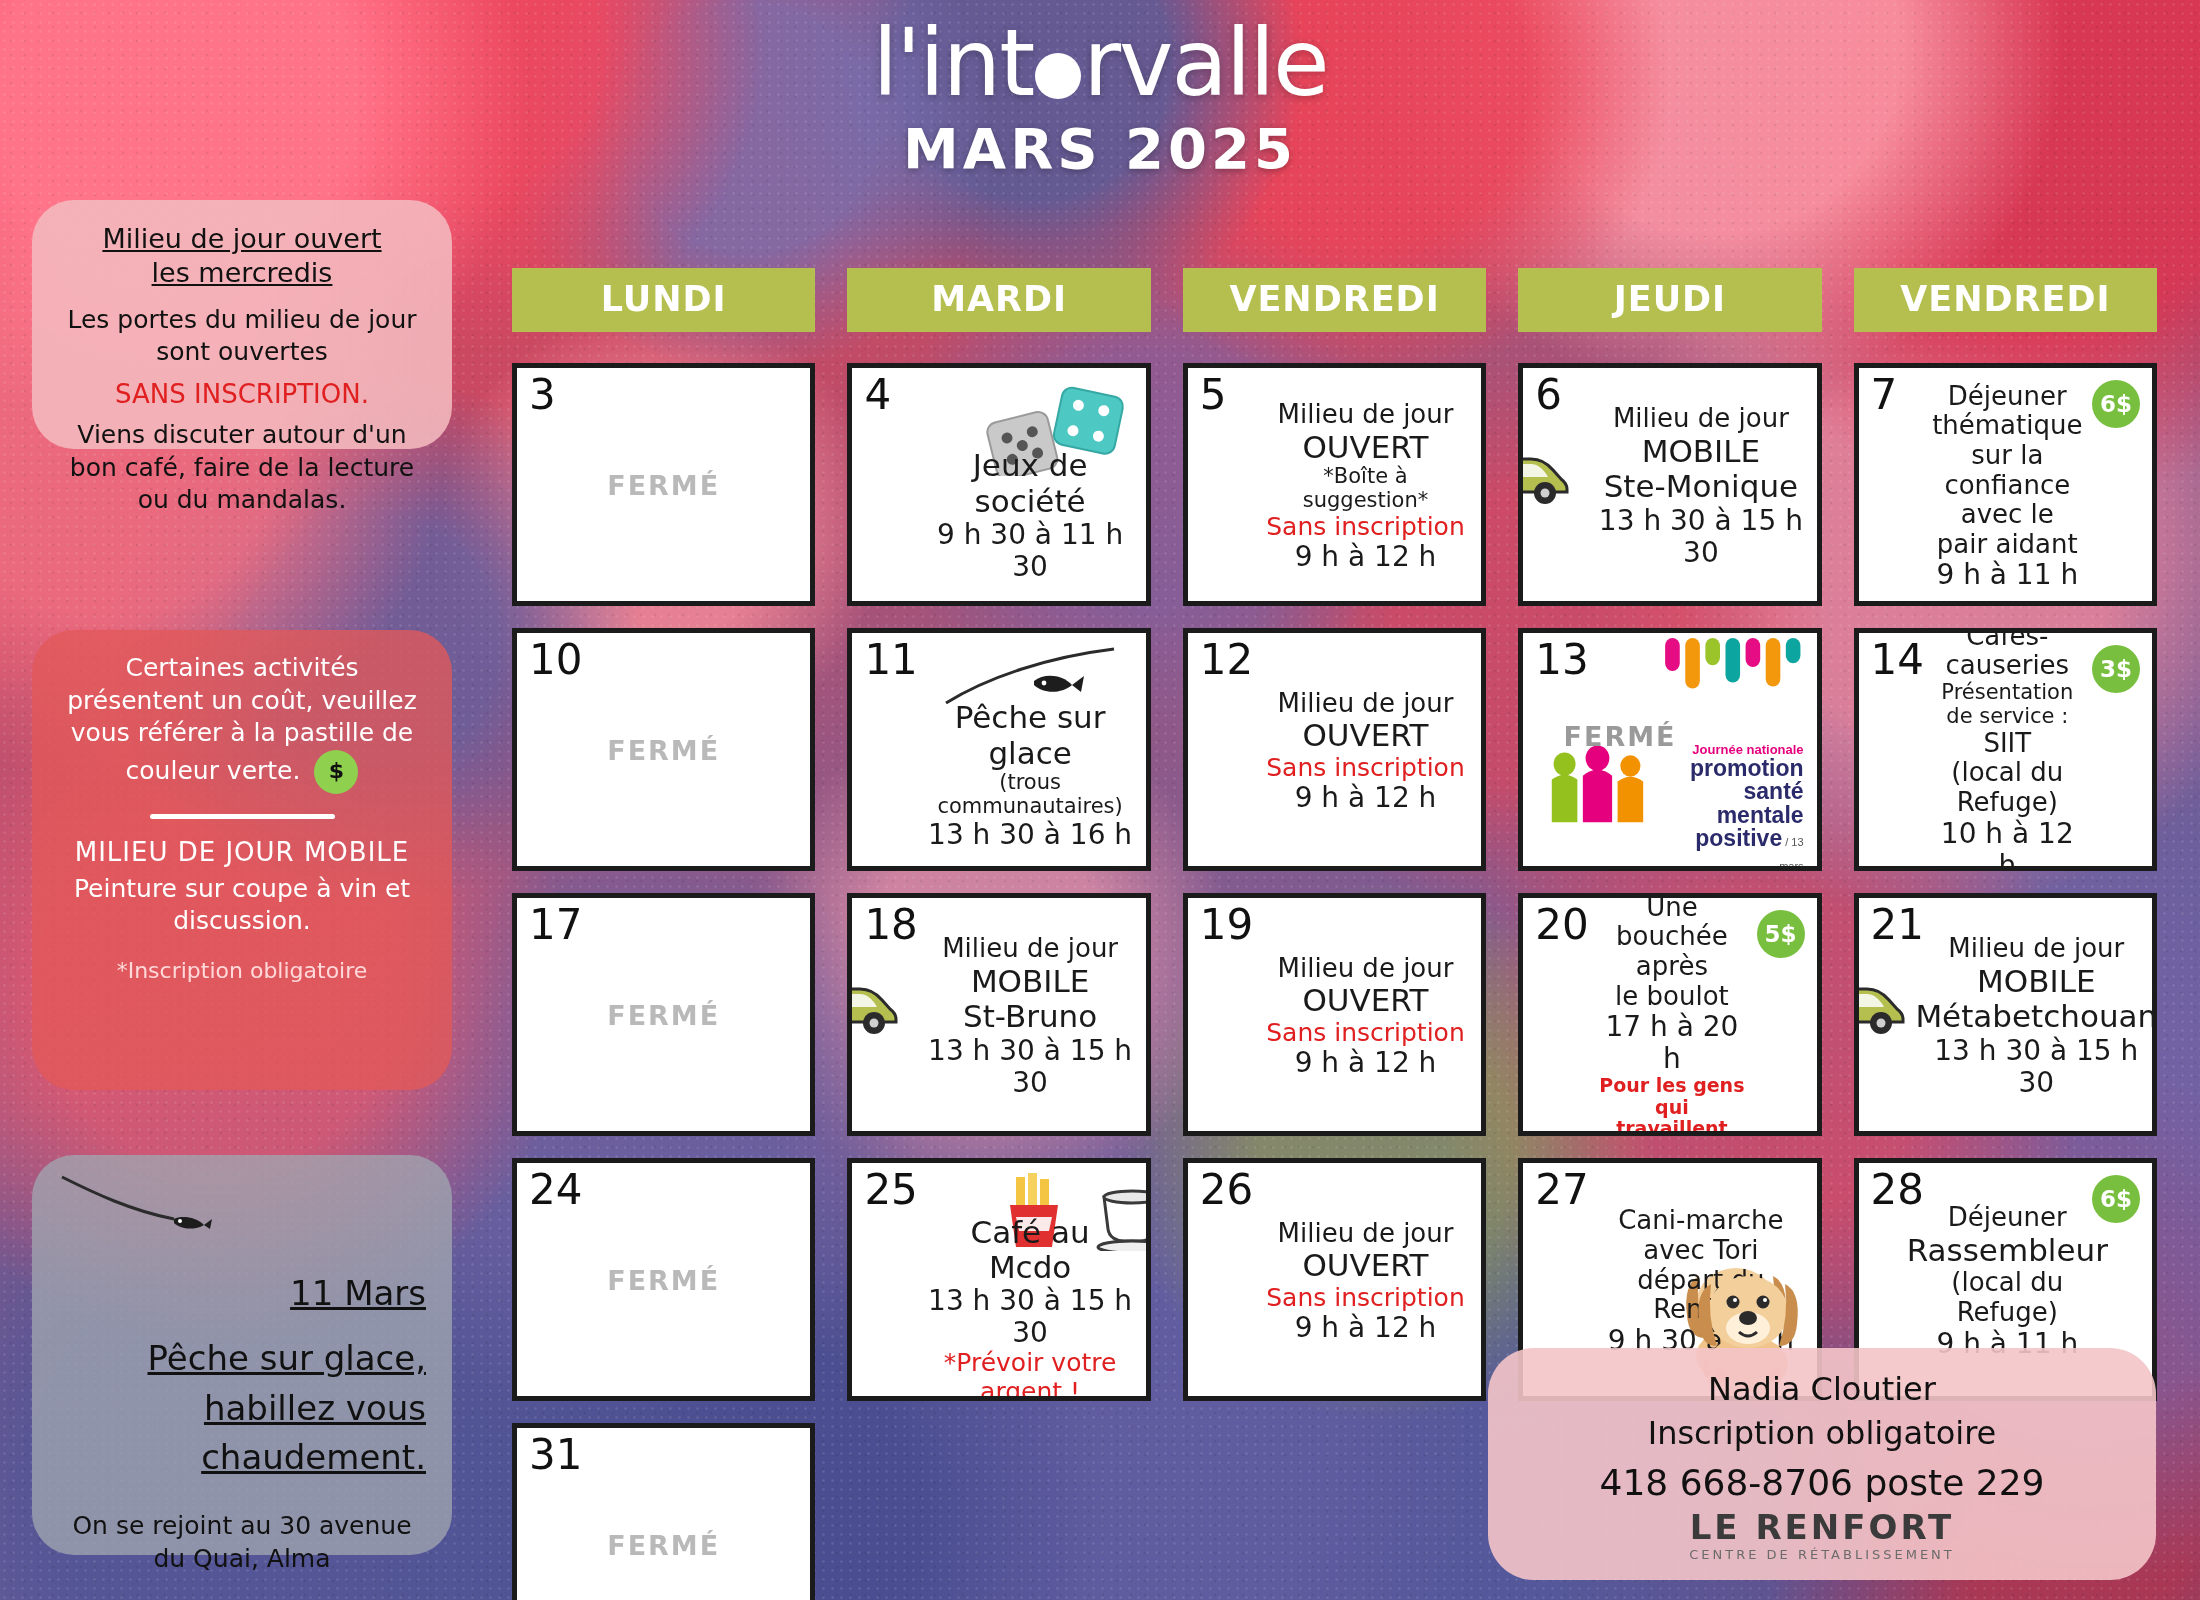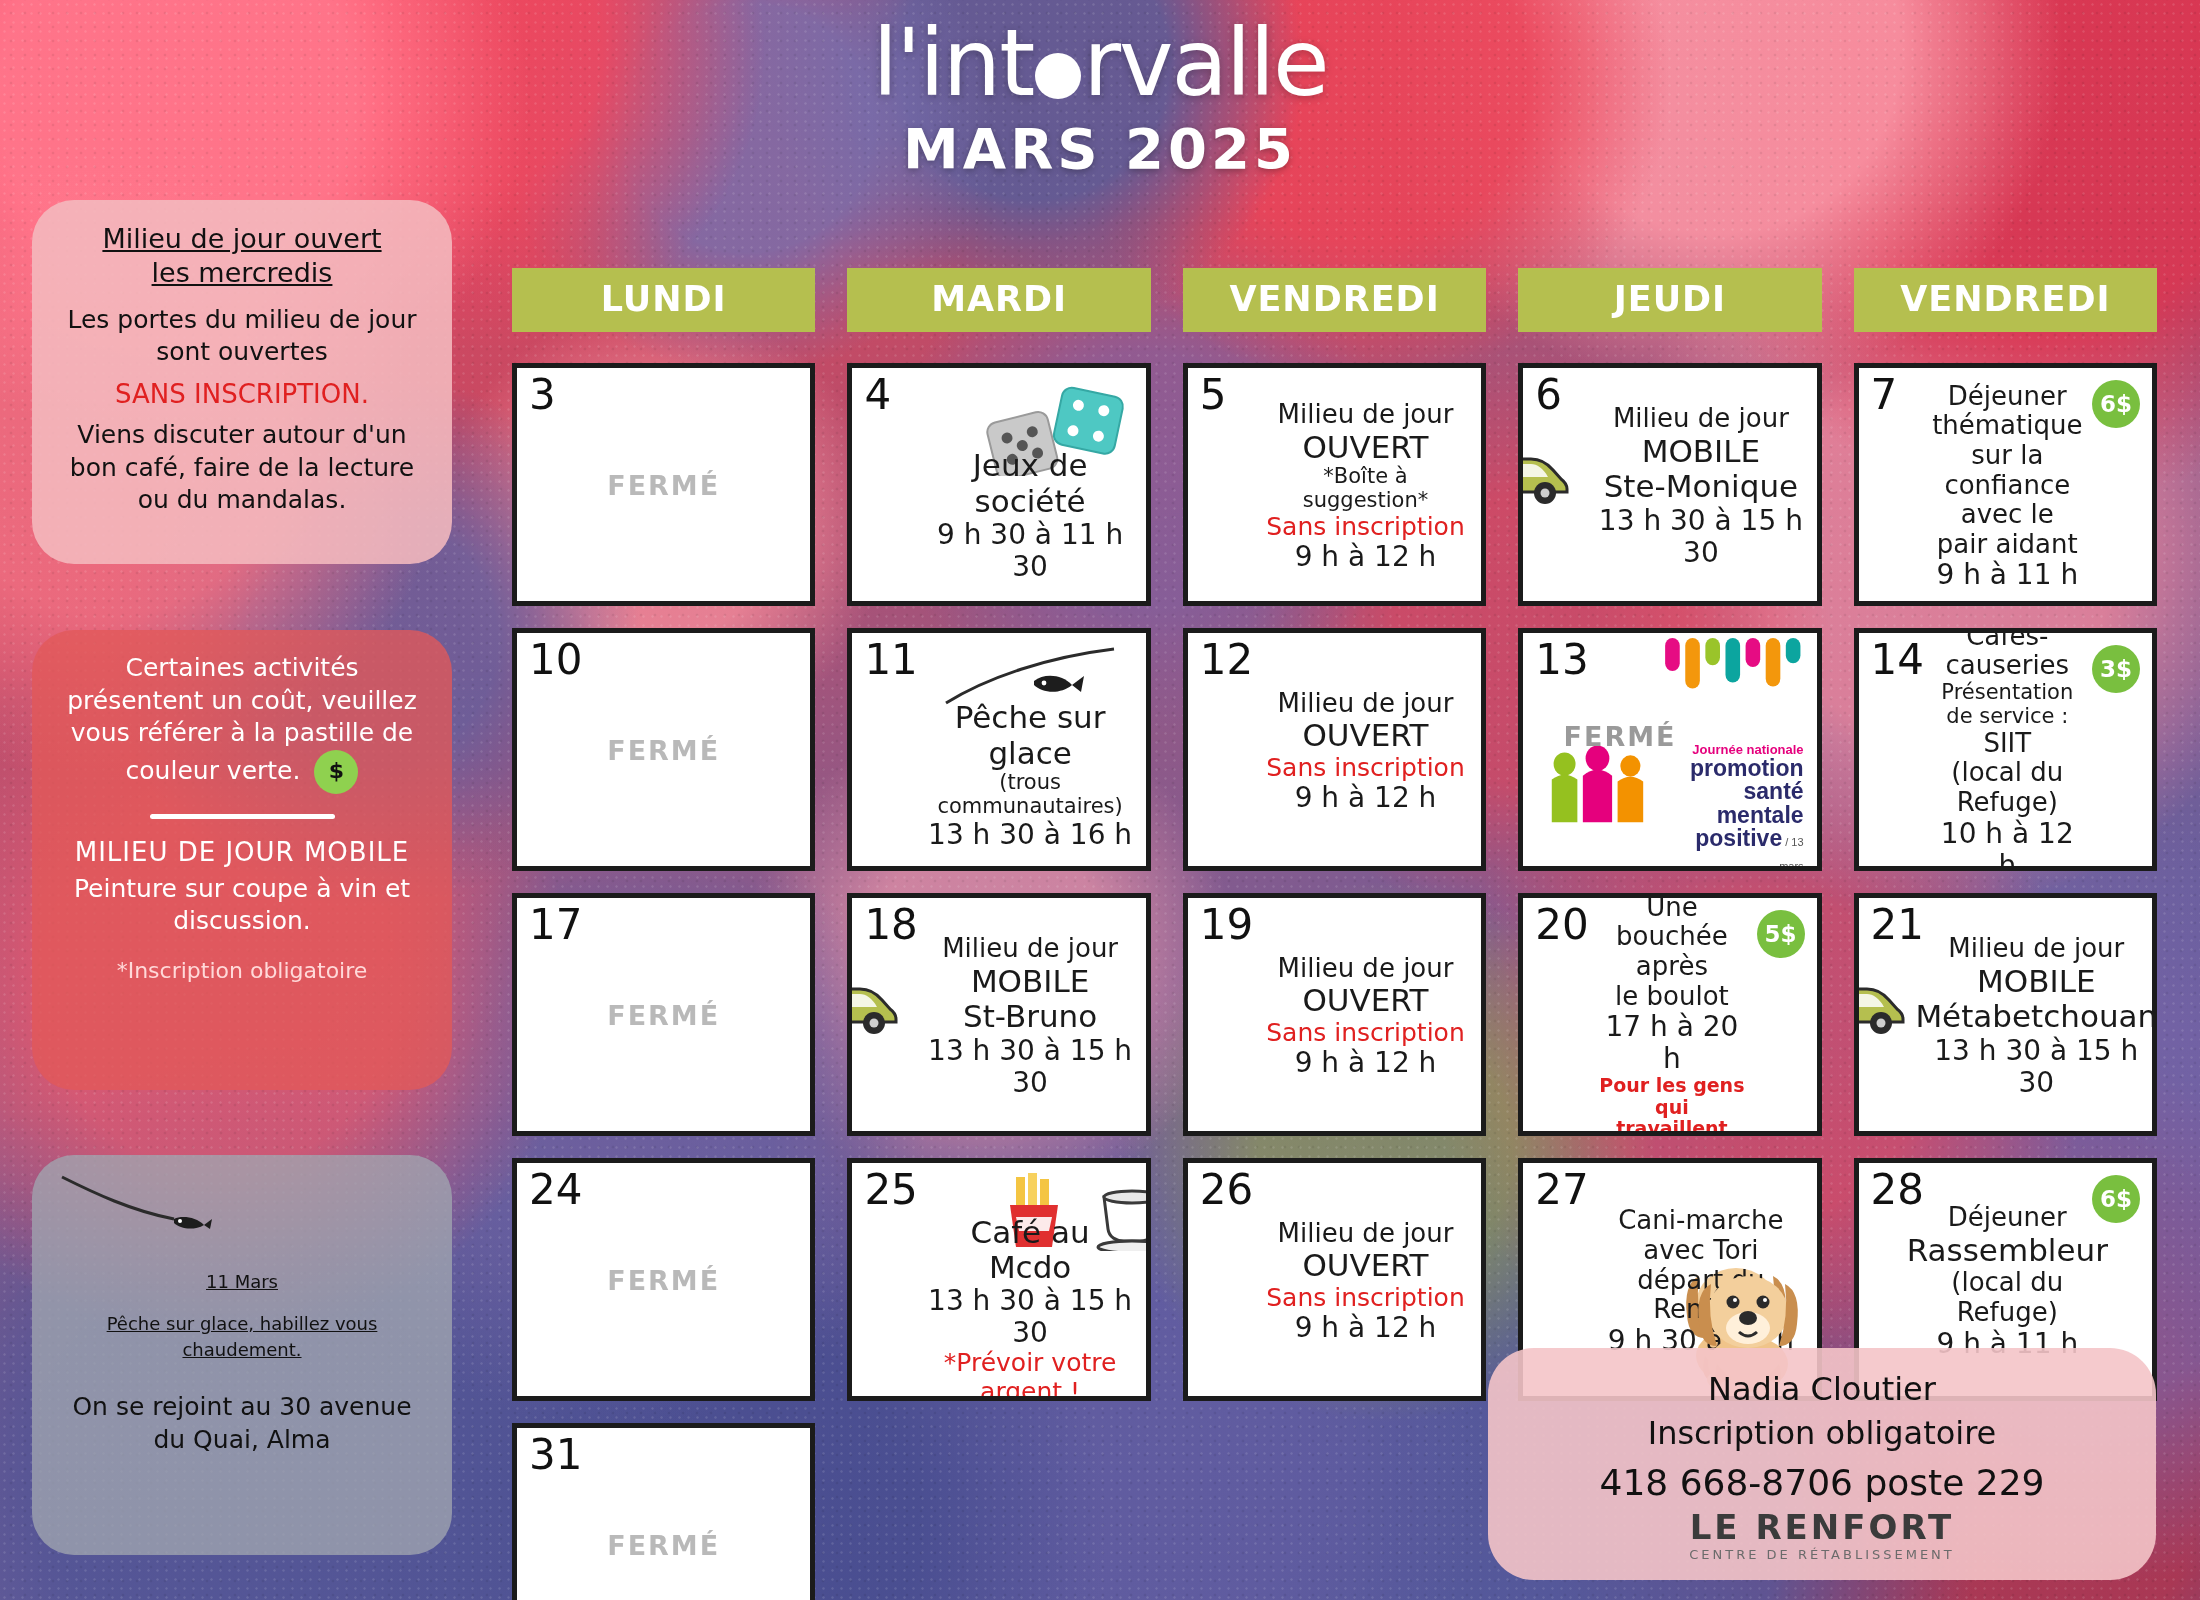--- a/index.html
+++ b/index.html
@@ -215,21 +215,21 @@
     left: 32px;
     border-radius: 42px;
     box-sizing: border-box;
     padding: 22px 26px;
     text-align: center;
     z-index: 5;
   }
   .panel-1 {
     top: 200px;
     width: 420px;
-    height: 364px;
+    height: 249px;
     background: rgba(244,186,190,0.88);
   }
   .panel-2 {
     top: 630px;
     width: 420px;
     height: 460px;
     background: rgba(226,88,88,0.78);
   }
   .panel-3 {
     top: 1155px;
@@ -292,24 +292,25 @@
     color: #111;
     font-size: 22px;
     font-weight: bold;
     align-items: center;
     justify-content: center;
     vertical-align: middle;
     margin-left: 6px;
   }
   .p-head-u {
     font-family: "DejaVu Sans", sans-serif;
-    font-size: 18px;
+    font-size: 34px;
     color: #111;
     text-decoration: underline;
     line-height: 1.45;
+    text-align: right;
   }
 
   
   .contact {
     position: absolute;
     left: 1488px;
     top: 1348px;
     width: 668px;
     height: 232px;
     border-radius: 46px;

